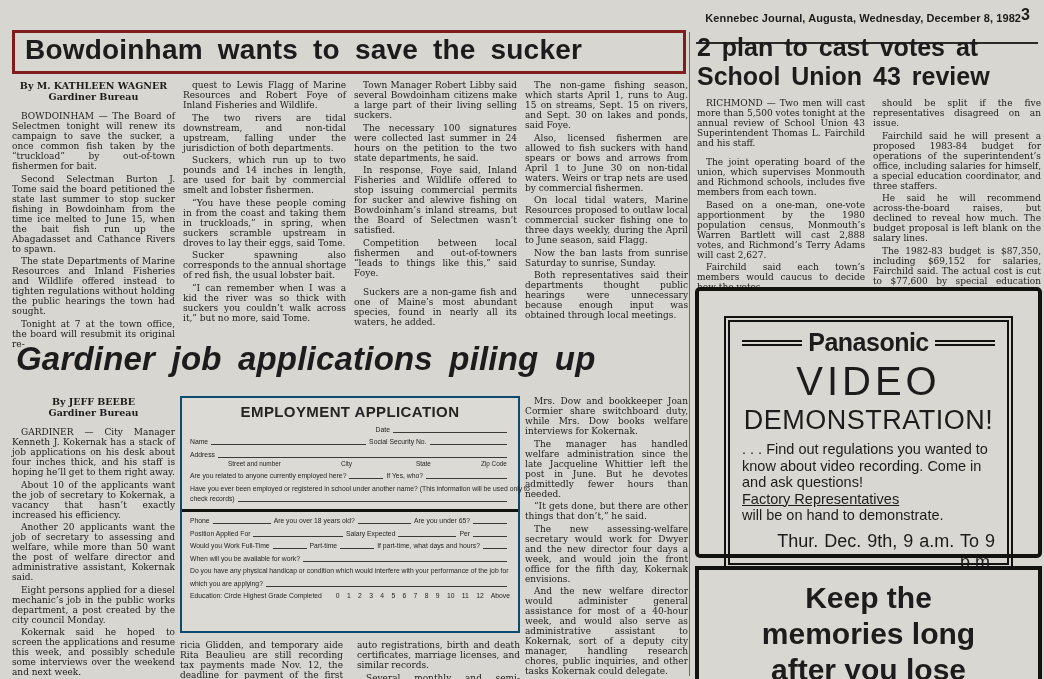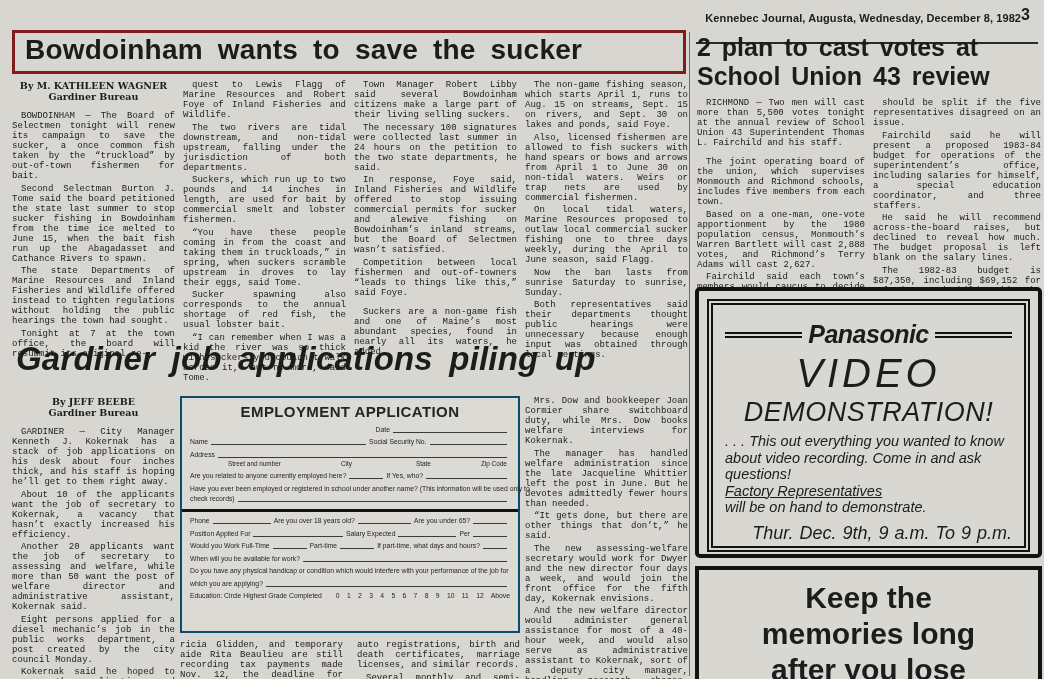--- a/index.html
+++ b/index.html
@@ -16,37 +16,37 @@
 
   
   .vrule{position:absolute;left:689px;top:32px;width:1px;height:644px;background:#6f6c66;}
 
   
   .sucker-headbox{position:absolute;left:12px;top:30px;width:674px;border:3px solid #7f1d1d;
        padding:1px 10px 5px;font-family:"Liberation Sans",sans-serif;font-weight:bold;
        font-size:28px;word-spacing:7px;letter-spacing:.2px;}
   .sucker-cols{position:absolute;left:12px;top:80px;width:676px;display:flex;justify-content:space-between;}
   .ncol{width:163px;font-size:9px;line-height:10px;}
-  .ncol p{margin:0 0 2.5px;text-indent:9px;text-align:justify;font-family:Liberation Mono, monospace;}
+  .ncol p{margin:0 0 2.5px;text-indent:9px;text-align:justify;}
   .byline{text-align:center;font-weight:bold;font-size:9.5px;line-height:11px;}
   .byline.last{margin-bottom:9px;}
   .gap-top{margin-top:9px !important;}
 
   
   .school{position:absolute;left:697px;top:33px;width:344px;}
   .school-headline{font-family:"Liberation Sans",sans-serif;font-weight:bold;font-size:25px;
        line-height:29px;word-spacing:4px;}
   .school-cols{display:flex;justify-content:space-between;margin-top:7px;}
   .school-cols .ncol{width:168px;}
 
   
   .pan-ad{position:absolute;left:695px;top:287px;width:347px;height:271px;border:4px solid #121210;
        border-radius:5px;padding:9px;background:#d9d7d1;font-family:"Liberation Sans",sans-serif;}
   .pan-inner{height:100%;border:2px solid #121210;outline:2px solid #121210;outline-offset:2px;
-       margin:3px;padding:13px 12px 0;text-align:center;font-style:italic;}
+       margin:20px;padding:4px 12px 0;text-align:center;}
   .pan-brand{display:flex;align-items:center;gap:6px;margin-top:2px;}
   .brand-rule{flex:1;height:6px;border-top:2.5px solid #121210;border-bottom:2.5px solid #121210;}
   .brand-text{font-weight:bold;font-size:25px;letter-spacing:-.5px;}
   .pan-video{font-size:40px;letter-spacing:4px;margin-top:2px;}
   .pan-demo{font-size:27px;letter-spacing:.5px;margin-top:1px;}
   .pan-body{text-align:left;font-size:14.5px;line-height:16.5px;margin-top:5px;}
   .pan-under{text-decoration:underline;}
   .pan-sched{text-align:right;font-size:18px;margin-top:7px;word-spacing:1px;}
 
   
@@ -147,21 +147,21 @@
   <div class="pan-ad">
     <div class="pan-inner">
       <div class="pan-brand">
         <span class="brand-rule"></span>
         <span class="brand-text">Panasonic</span>
         <span class="brand-rule"></span>
       </div>
       <div class="pan-video">VIDEO</div>
       <div class="pan-demo">DEMONSTRATION!</div>
       <div class="pan-body">
-        <span>. . . This out everything you wanted to know about video recording. Come in and ask questions!</span><br>
+        <span>. . . Find out regulations you wanted to know about video recording. Come in and ask questions!</span><br>
         <span class="pan-under">Factory Representatives</span><br>
         <span>will be on hand to demonstrate.</span>
       </div>
       <div class="pan-sched">Thur. Dec. 9th, 9 a.m. To 9 p.m.</div>
     </div>
   </div>
 
   <div class="mem-ad">
     <div>Keep the</div>
     <div>memories long</div>

